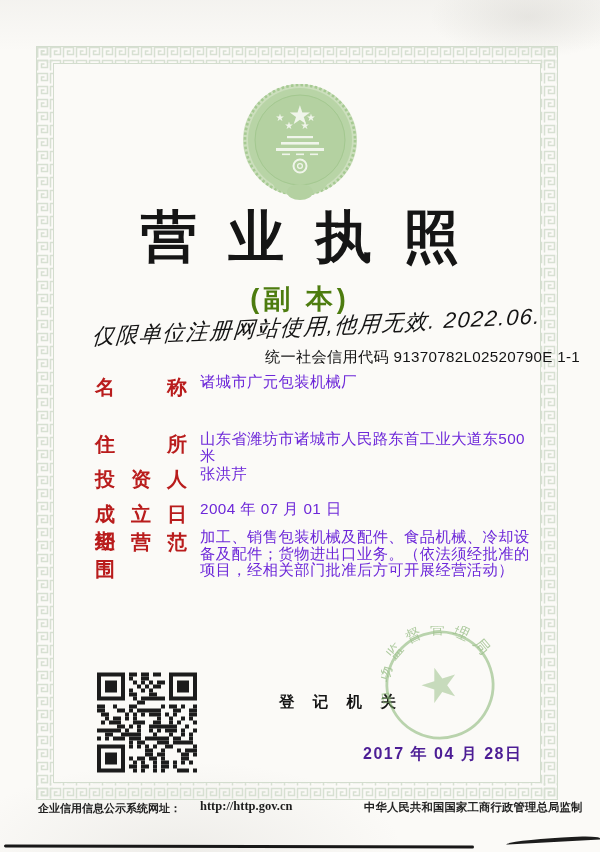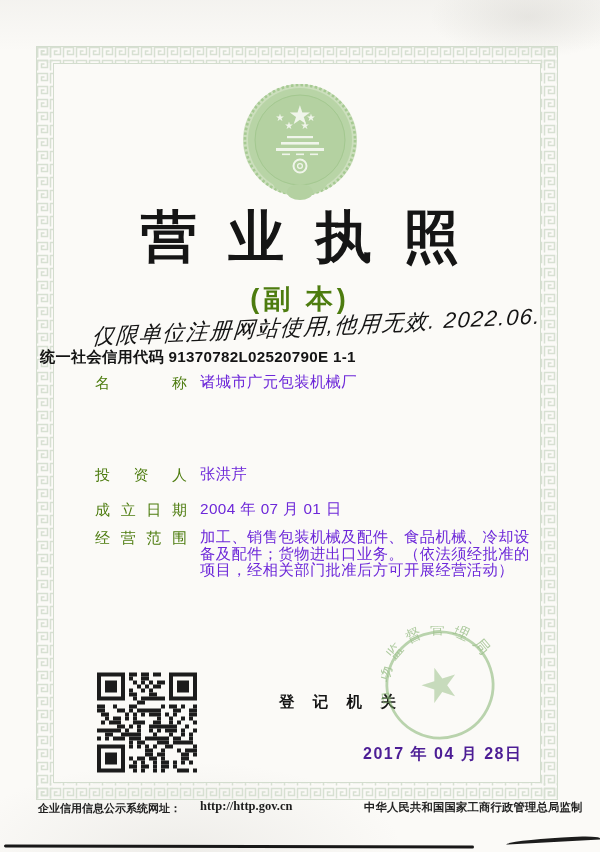--- a/index.html
+++ b/index.html
@@ -24,27 +24,27 @@
     position:absolute;left:0;right:0;top:281px;text-align:center;
     font-size:27px;font-weight:800;letter-spacing:4px;color:#4d7c0f;
   }
   .handwriting{
     position:absolute;left:92px;top:312px;width:440px;
     font-size:22px;color:#141414;font-style:italic;
     transform:rotate(-2.6deg) skewX(-7deg);
     letter-spacing:1.5px;white-space:nowrap;
   }
   .creditline{
-    position:absolute;left:0;right:20px;top:347px;text-align:left;
-    font-size:15.2px;font-weight:700;letter-spacing:.3px;color:#141414;padding-left:40px;
+    position:absolute;left:0;right:20px;top:347px;text-align:right;
+    font-size:15.2px;font-weight:400;letter-spacing:.3px;color:#141414;
   }
   .row{position:absolute;left:95px;width:440px;}
   .flabel{
     display:inline-block;width:92px;vertical-align:top;
-    font-size:15px;font-weight:400;color:#4d7c0f;
+    font-size:20px;font-weight:700;color:#b91c1c;
     text-align:justify;text-align-last:justify;
   }
   .fvalue{
     display:inline-block;width:332px;vertical-align:top;margin-left:13px;
     font-size:15.3px;line-height:16.5px;letter-spacing:.4px;color:#6d28d9;
   }
   .qr{position:absolute;left:97px;top:670px;width:100px;height:105px;}
   .reg-label{
     position:absolute;left:279px;top:692px;
     font-size:15.5px;font-weight:800;letter-spacing:7px;color:#151515;
@@ -101,20 +101,23 @@
     <ellipse cx="60" cy="108" rx="13" ry="8" fill="#aece9a"></ellipse>
   </svg>
 
   <div class="title">营 业 执 照</div>
   <div class="subtitle">(副 本)</div>
   <div class="handwriting">仅限单位注册网站使用,他用无效. 2022.06.</div>
   <div class="creditline">统一社会信用代码 91370782L02520790E 1-1</div>
 
   <div class="row" style="top:374px">
     <span class="flabel">名 称</span><span class="fvalue">诸城市广元包装机械厂</span>
+  </div>
+  <div class="row" style="top:431px">
+    <span class="flabel">住 所</span><span class="fvalue">山东省潍坊市诸城市人民路东首工业大道东500米</span>
   </div>
   <div class="row" style="top:466px">
     <span class="flabel">投 资 人</span><span class="fvalue">张洪芹</span>
   </div>
   <div class="row" style="top:501px">
     <span class="flabel">成 立 日 期</span><span class="fvalue">2004 年 07 月 01 日</span>
   </div>
   <div class="row" style="top:529px">
     <span class="flabel">经 营 范 围</span><span class="fvalue">加工、销售包装机械及配件、食品机械、冷却设备及配件；货物进出口业务。（依法须经批准的项目，经相关部门批准后方可开展经营活动）</span>
   </div>

